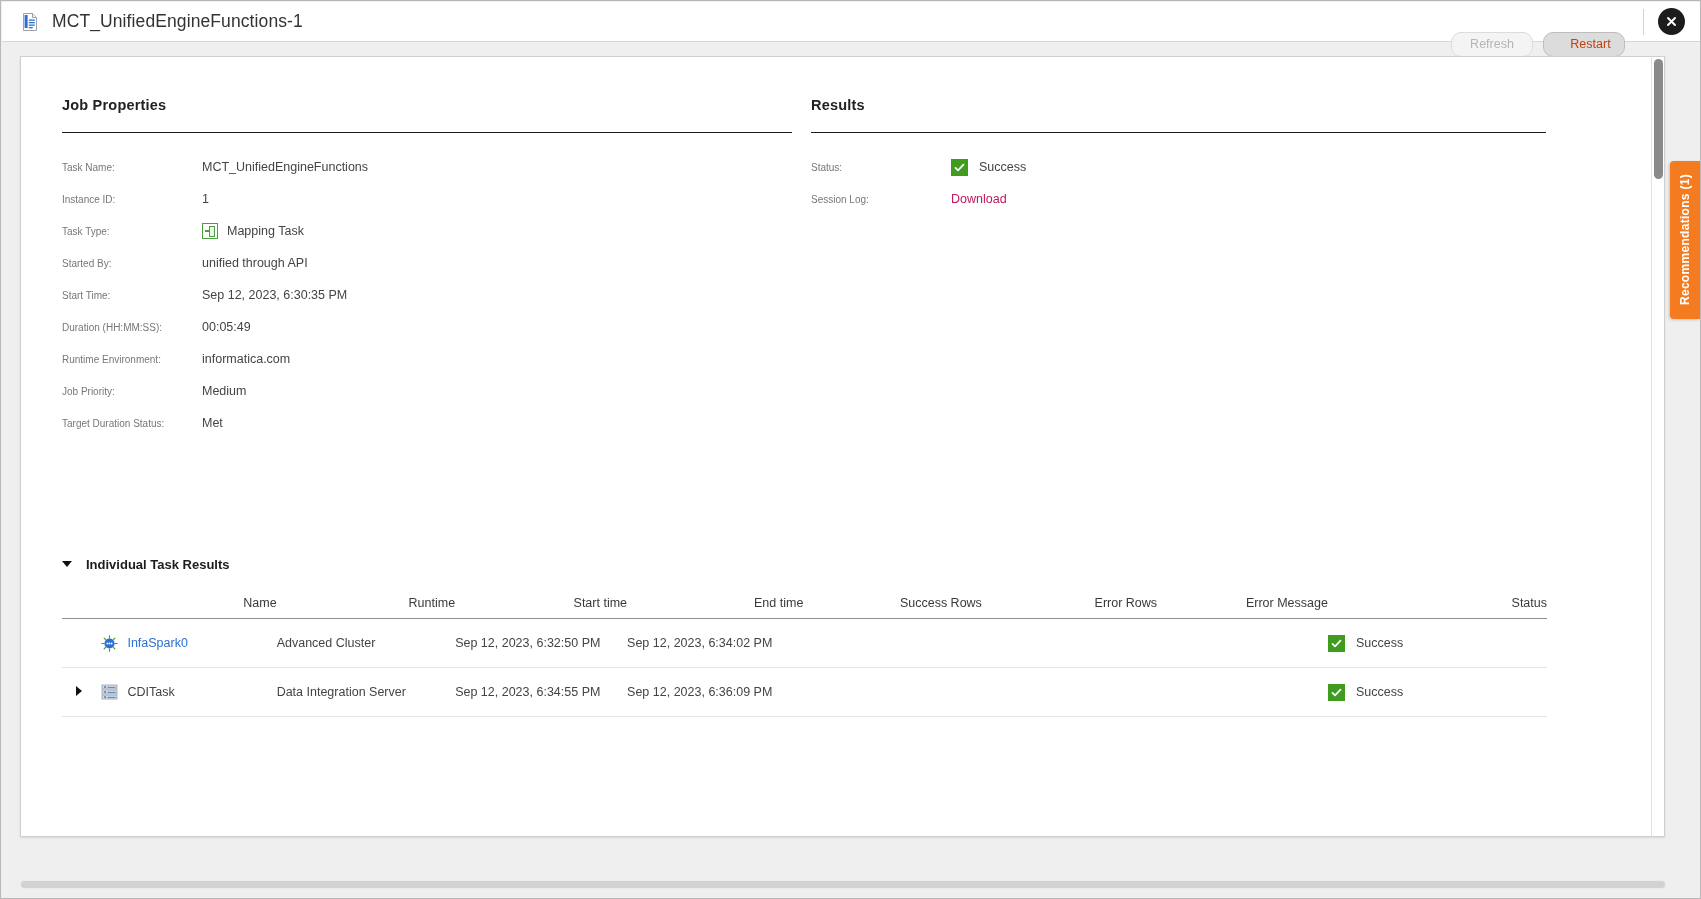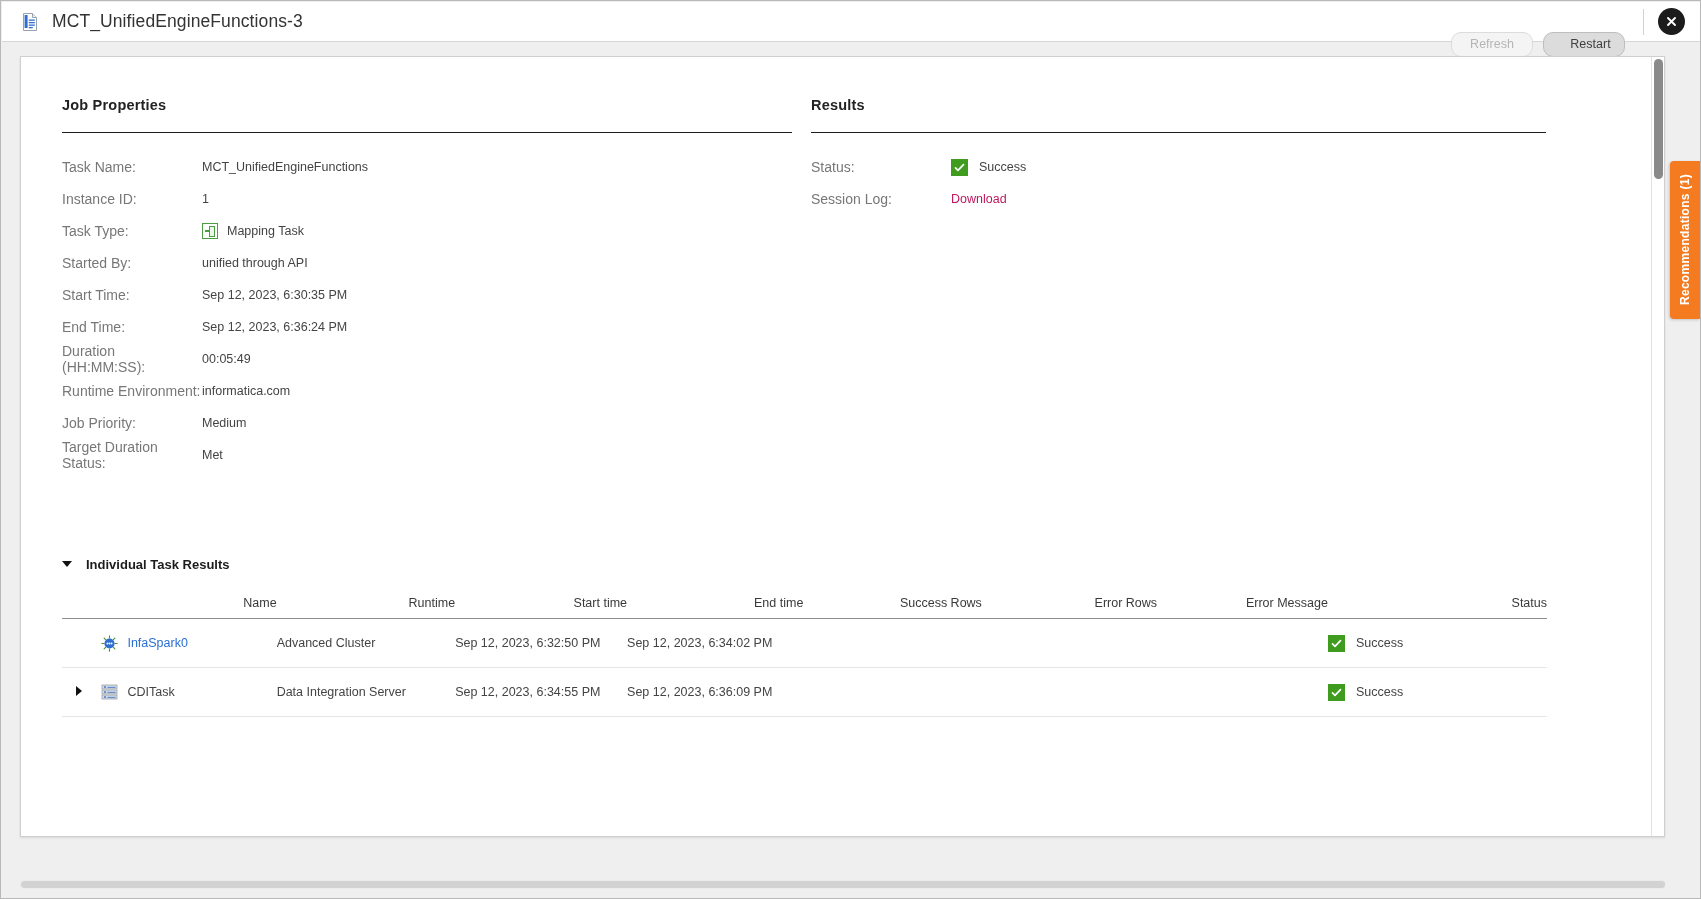--- a/index.html
+++ b/index.html
@@ -81,21 +81,21 @@
     margin-top: 46px;
   }
   .tbtn.disabled {
     background: #f4f4f4;
     color: #b5b5b5;
     border-color: #dcdcdc;
     cursor: default;
   }
   .tbtn.normal {
     background: #dcdcdc;
-    color: #404040;
+    color: #c2410c;
     border-color: #bdbdbd;
     padding-left: 23px;
   }
   .tsep {
     width: 1px;
     height: 26px;
     background: #d2d2d2;
     margin: 0 14px 0 18px;
   }
   .close-btn {
@@ -148,21 +148,21 @@
   
   .props { margin-top: 18px; }
   .prow {
     display: flex;
     align-items: center;
     height: 32px;
   }
   .plabel {
     width: 140px;
     flex: 0 0 140px;
-    font-size: 14px;
+    font-size: 10px;
     color: #777777;
   }
   .pvalue {
     font-size: 12.5px;
     color: #444444;
     display: flex;
     align-items: center;
   }
   .pvalue.link {
     color: #be185d;
@@ -369,21 +369,21 @@
         <svg width="20" height="20" viewBox="0 0 20 20">
           <path d="M3.5 1.5 h9 l4 4 v13 h-13 z" fill="#ffffff" stroke="#9aa3ad" stroke-width="1"></path>
           <path d="M12.5 1.5 v4 h4" fill="#e6ecf4" stroke="#9aa3ad" stroke-width="1"></path>
           <rect x="4.6" y="3" width="3" height="13" fill="#2f6fd0"></rect>
           <rect x="8.8" y="7.5" width="6" height="1.3" fill="#2f6fd0"></rect>
           <rect x="8.8" y="10" width="6" height="1.3" fill="#2f6fd0"></rect>
           <rect x="8.8" y="12.5" width="6" height="1.3" fill="#2f6fd0"></rect>
           <rect x="8.8" y="15" width="4" height="1.3" fill="#2f6fd0"></rect>
         </svg>
       </span>
-      <span class="title-text">MCT_UnifiedEngineFunctions-3</span>
+      <span class="title-text">MCT_UnifiedEngineFunctions-1</span>
     </div>
     <div class="title-right">
       <div class="tbtn disabled">Refresh</div>
       <div class="tbtn normal">Restart</div>
       <div class="tsep"></div>
       <div class="close-btn">
         <span>
           <svg width="15" height="15" viewBox="0 0 15 15">
             <path d="M4 4 L11 11 M11 4 L4 11" stroke="#ffffff" stroke-width="1.9" stroke-linecap="round"></path>
           </svg>
@@ -423,24 +423,20 @@
           <div class="prow">
             <div class="plabel">Started By:</div>
             <div class="pvalue">unified through API</div>
           </div>
 
           <div class="prow">
             <div class="plabel">Start Time:</div>
             <div class="pvalue">Sep 12, 2023, 6:30:35 PM</div>
           </div>
 
-          <div class="prow">
-            <div class="plabel">End Time:</div>
-            <div class="pvalue">Sep 12, 2023, 6:36:24 PM</div>
-          </div>
 
           <div class="prow">
             <div class="plabel">Duration (HH:MM:SS):</div>
             <div class="pvalue">00:05:49</div>
           </div>
 
           <div class="prow">
             <div class="plabel">Runtime Environment:</div>
             <div class="pvalue">informatica.com</div>
           </div>

